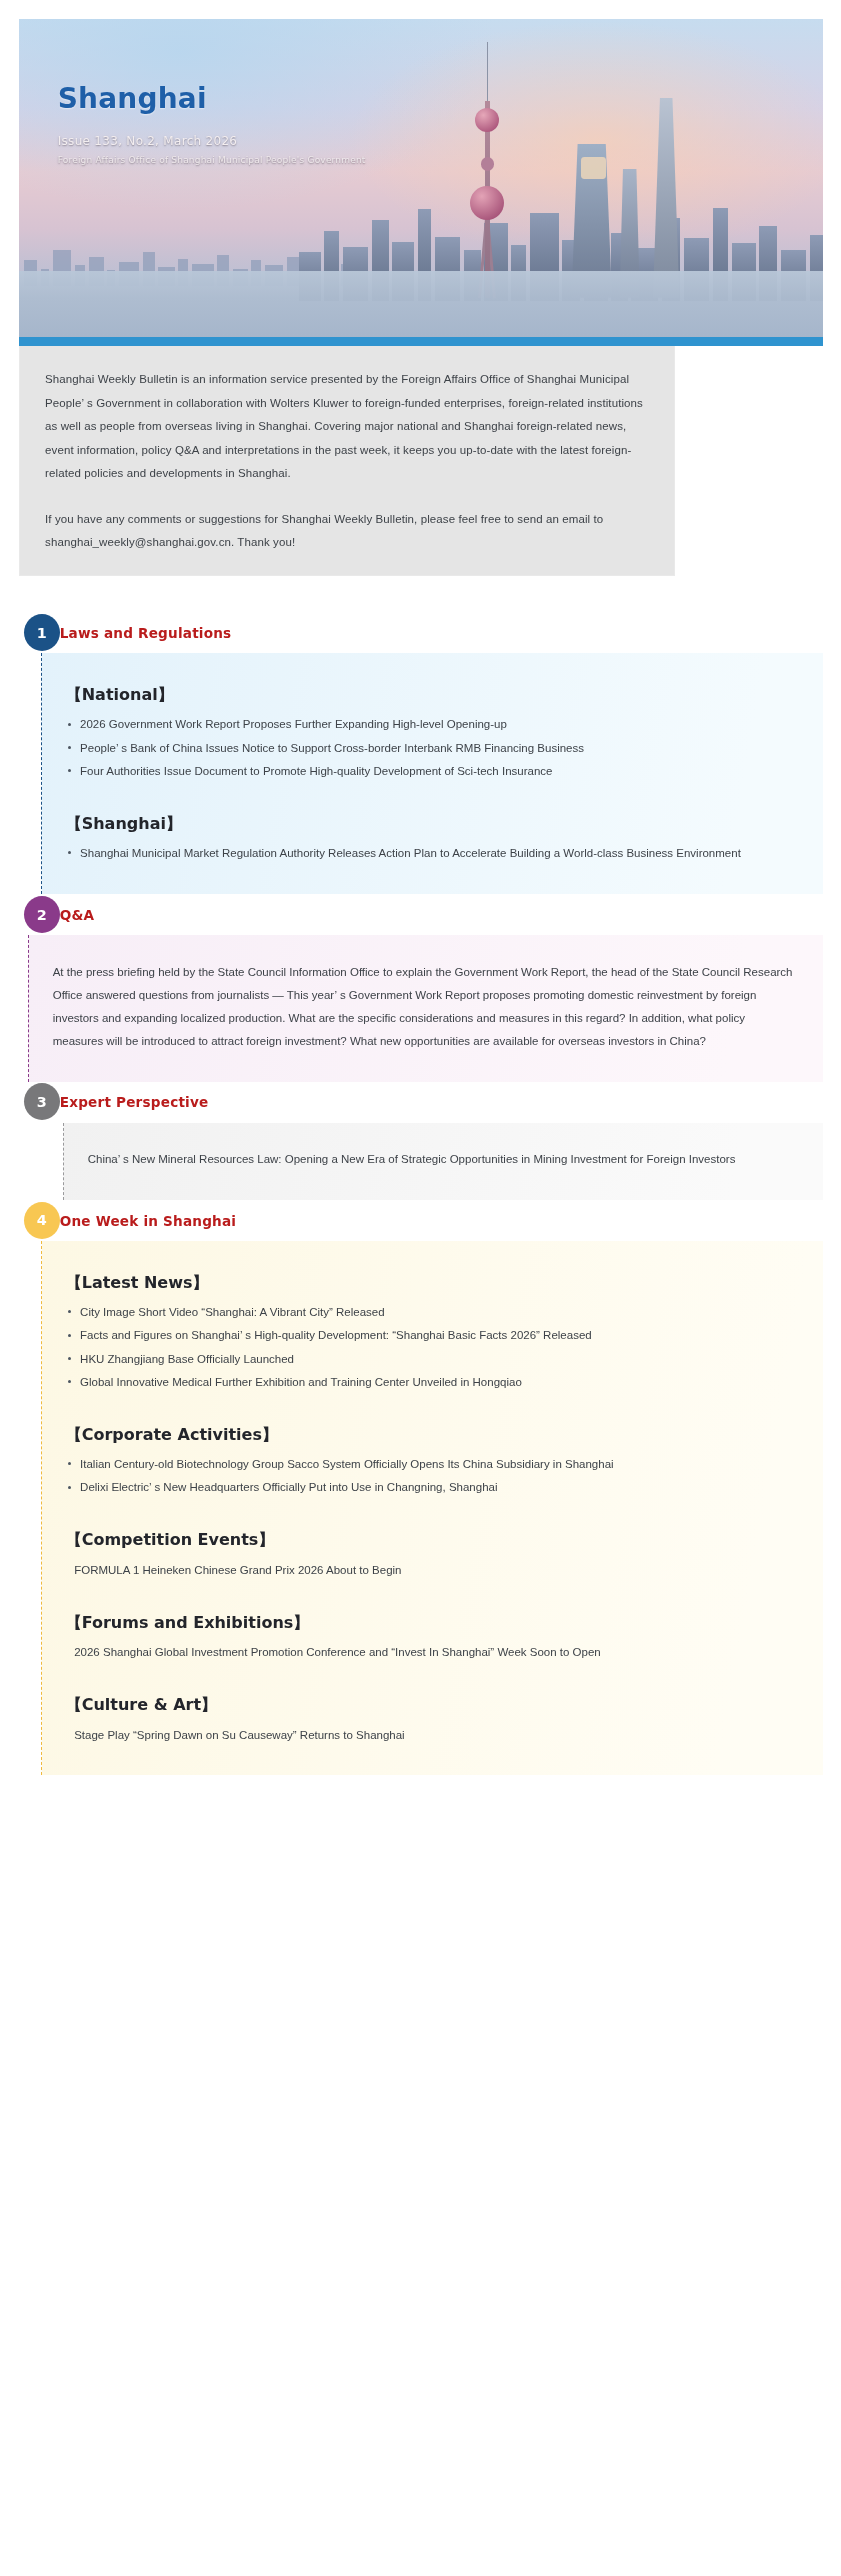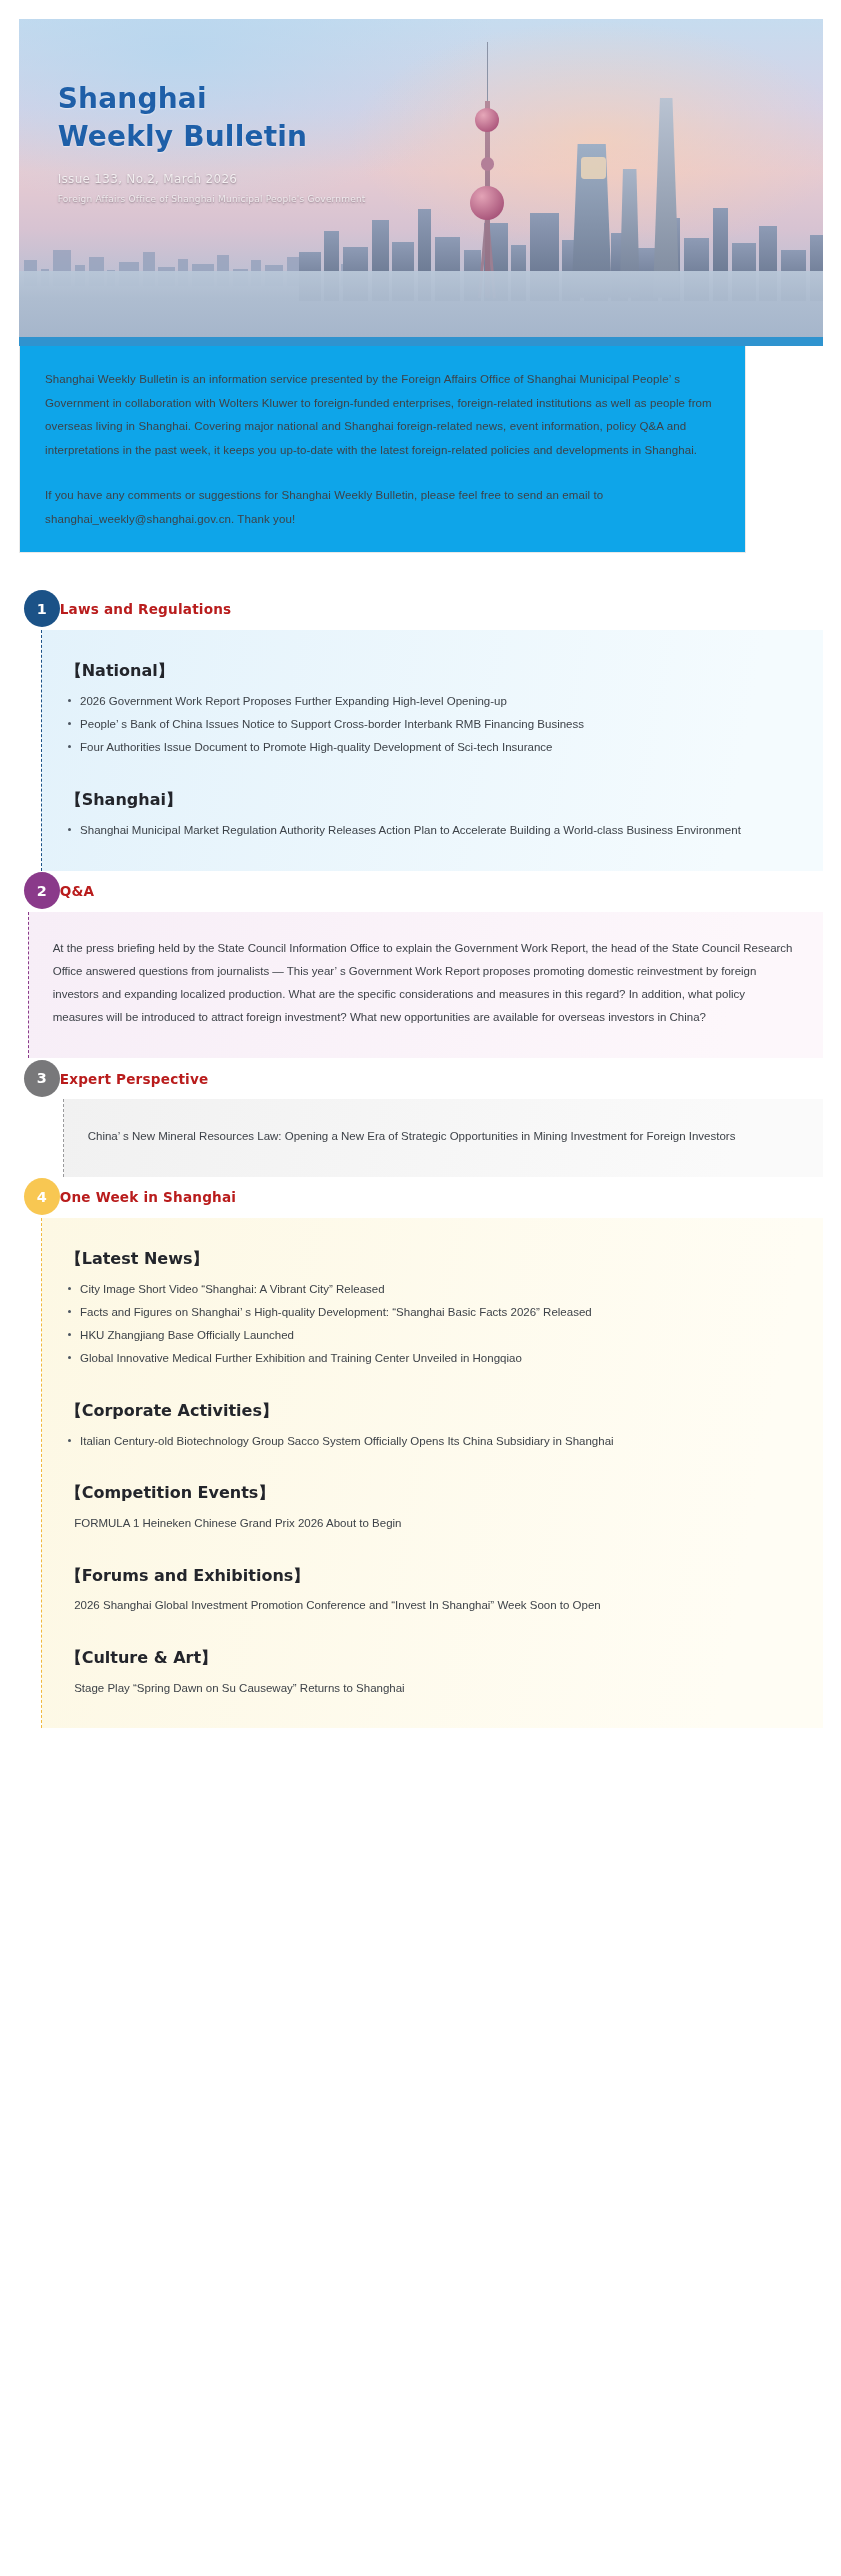--- a/index.html
+++ b/index.html
@@ -100,22 +100,22 @@
     font-family: "DejaVu Sans", sans-serif;
     font-size: 9px;
     color: #efe9ec;
     letter-spacing: 0.2px;
     text-shadow: 0 0.8px 1.7px rgba(80,70,80,.6);
   }
   .hero-rule { width: 804px; height: 9.3px; background: #2f93cf; }
 
   
   .intro {
-    width: 727px;
-    background: #0ea5e9;
+    width: 656px;
+    background: #e5e5e5;
     border: 0.8px solid #e9e9e9;
     border-top: none;
     padding: 22px 25.4px 20.4px 25.4px;
   }
   .intro p {
     margin: 0;
     font-size: 11.5px;
     line-height: 2.05;
     color: #3d4248;
     letter-spacing: 0.1px;
@@ -267,21 +267,20 @@
       <span class="b1"></span>
       <span class="b3"></span>
       <span class="b2"></span>
     </div>
 
     <div class="hero-water"></div>
 
     <div class="hero-text">
       <div class="hero-title">
         <div>Shanghai</div>
-        <div>Weekly Bulletin</div>
       </div>
       <div class="hero-issue">Issue 133, No.2, March 2026</div>
       <div class="hero-org">Foreign Affairs Office of Shanghai Municipal People's Government</div>
     </div>
   </div>
   <div class="hero-rule"></div>
 
   <div class="intro">
     <p>Shanghai Weekly Bulletin is an information service presented by the Foreign Affairs Office of Shanghai Municipal People’ s Government in collaboration with Wolters Kluwer to foreign-funded enterprises, foreign-related institutions as well as people from overseas living in Shanghai. Covering major national and Shanghai foreign-related news, event information, policy Q&amp;A and interpretations in the past week, it keeps you up-to-date with the latest foreign-related policies and developments in Shanghai.</p>
     <p>If you have any comments or suggestions for Shanghai Weekly Bulletin, please feel free to send an email to shanghai_weekly@shanghai.gov.cn. Thank you!</p>
@@ -344,20 +343,21 @@
               <li>City Image Short Video “Shanghai: A Vibrant City” Released</li>
               <li>Facts and Figures on Shanghai’ s High-quality Development: “Shanghai Basic Facts 2026” Released</li>
               <li>HKU Zhangjiang Base Officially Launched</li>
               <li>Global Innovative Medical Further Exhibition and Training Center Unveiled in Hongqiao</li>
             </ul>
           </div>
           <div class="grp">
             <div class="grp-title">【Corporate Activities】</div>
             <ul class="items">
               <li>Italian Century-old Biotechnology Group Sacco System Officially Opens Its China Subsidiary in Shanghai</li>
+              <li>Delixi Electric’ s New Headquarters Officially Put into Use in Changning, Shanghai</li>
             </ul>
           </div>
           <div class="grp">
             <div class="grp-title">【Competition Events】</div>
             <p class="plain">FORMULA 1 Heineken Chinese Grand Prix 2026 About to Begin</p>
           </div>
           <div class="grp">
             <div class="grp-title">【Forums and Exhibitions】</div>
             <p class="plain">2026 Shanghai Global Investment Promotion Conference and “Invest In Shanghai” Week Soon to Open</p>
           </div>

